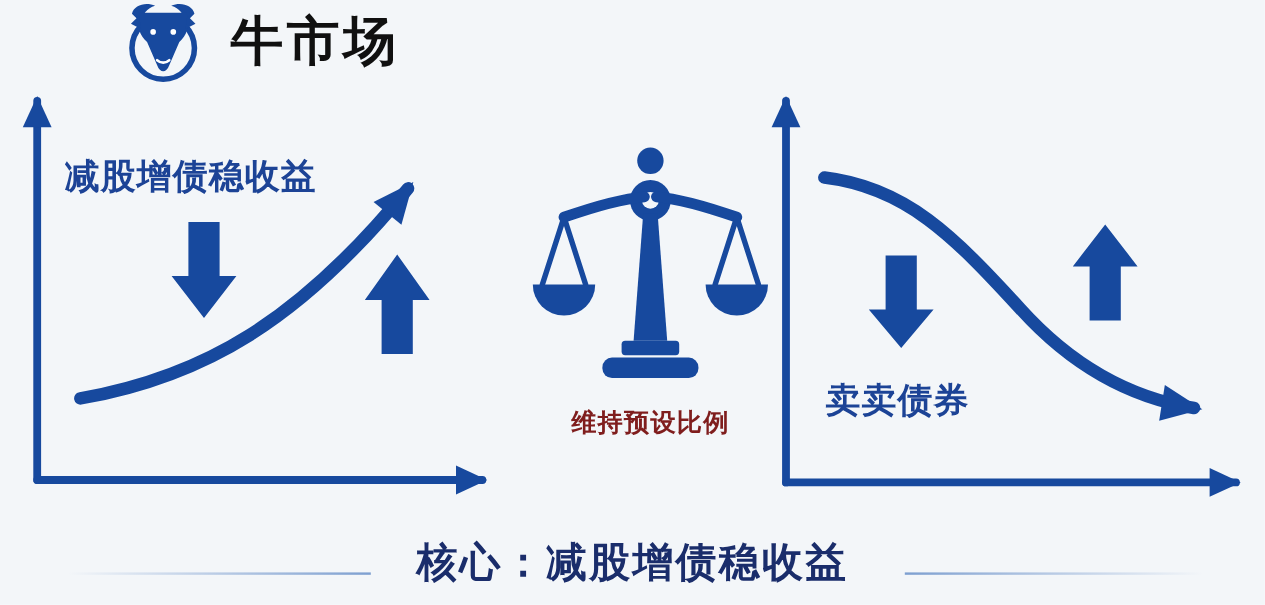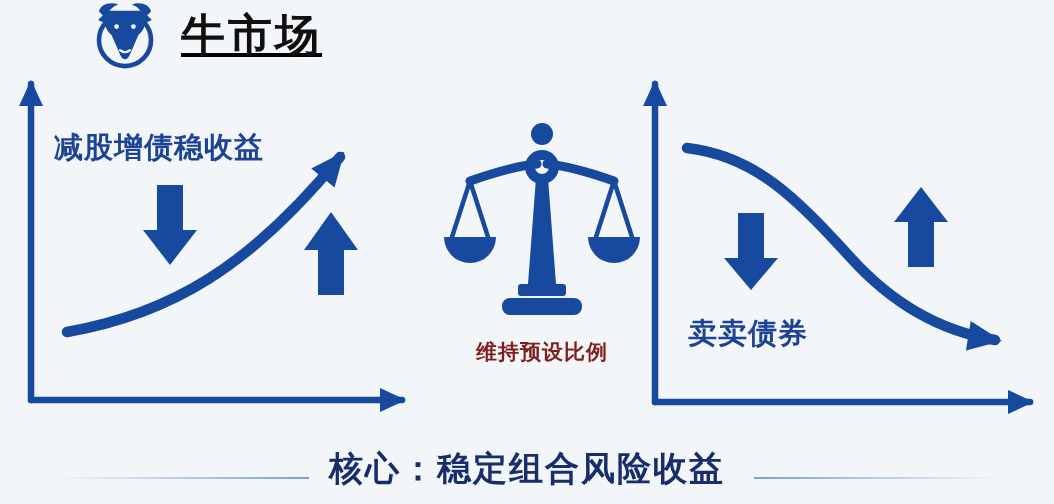--- a/index.html
+++ b/index.html
@@ -5,21 +5,21 @@
   html,body{margin:0;padding:0;}
   .page{
     position:relative;
     width:1054px;height:504px;
     background:var(--background,#f3f6f9);
     overflow:hidden;
     font-family:"Liberation Sans","DejaVu Sans",sans-serif;
   }
   
   .hdr{position:absolute;top:0;display:flex;align-items:center;gap:14px;height:70px;}
-  .hdr.bull{left:83px;text-decoration:underline;}
+  .hdr.bull{left:94px;}
   .hdr.bear{left:732px;}
   .hdr .ttl{
     font-size:44px;font-weight:900;letter-spacing:3px;
     color:var(--title-text,#101010);line-height:70px;white-space:nowrap;
   }
   
   .panel{position:absolute;top:62px;width:425px;height:362px;}
   .panel.left{left:10px;}
   .panel.right{left:640px;width:414px;}
   .panel svg{position:absolute;inset:0;}
@@ -120,16 +120,16 @@
       <line x1="15" y1="340" x2="15" y2="22" class="axis" marker-end="url(#ra)"></line>
       <line x1="15" y1="340" x2="390" y2="340" class="axis" marker-end="url(#ra)"></line>
       <path d="M47,86 C115,94 155,135 210,195 C255,245 305,270 355,278" class="curve" marker-end="url(#rc)"></path>
       <polygon class="solid" points="98,151 124,151 124,196 138,196 111,228 84,196 98,196"></polygon>
       <polygon class="solid" points="268,205 294,205 294,160 308,160 281,125 254,160 268,160"></polygon>
     </svg>
     <div class="note" style="left:48px;top:252px;">卖卖债券</div>
   </div>
 
   <div class="rule l"></div>
-  <div class="caption">核心：稳定组合风险收益</div>
+  <div class="caption">核心：减股增债稳收益</div>
   <div class="rule r"></div>
 
 </div>
 
 </body></html>

